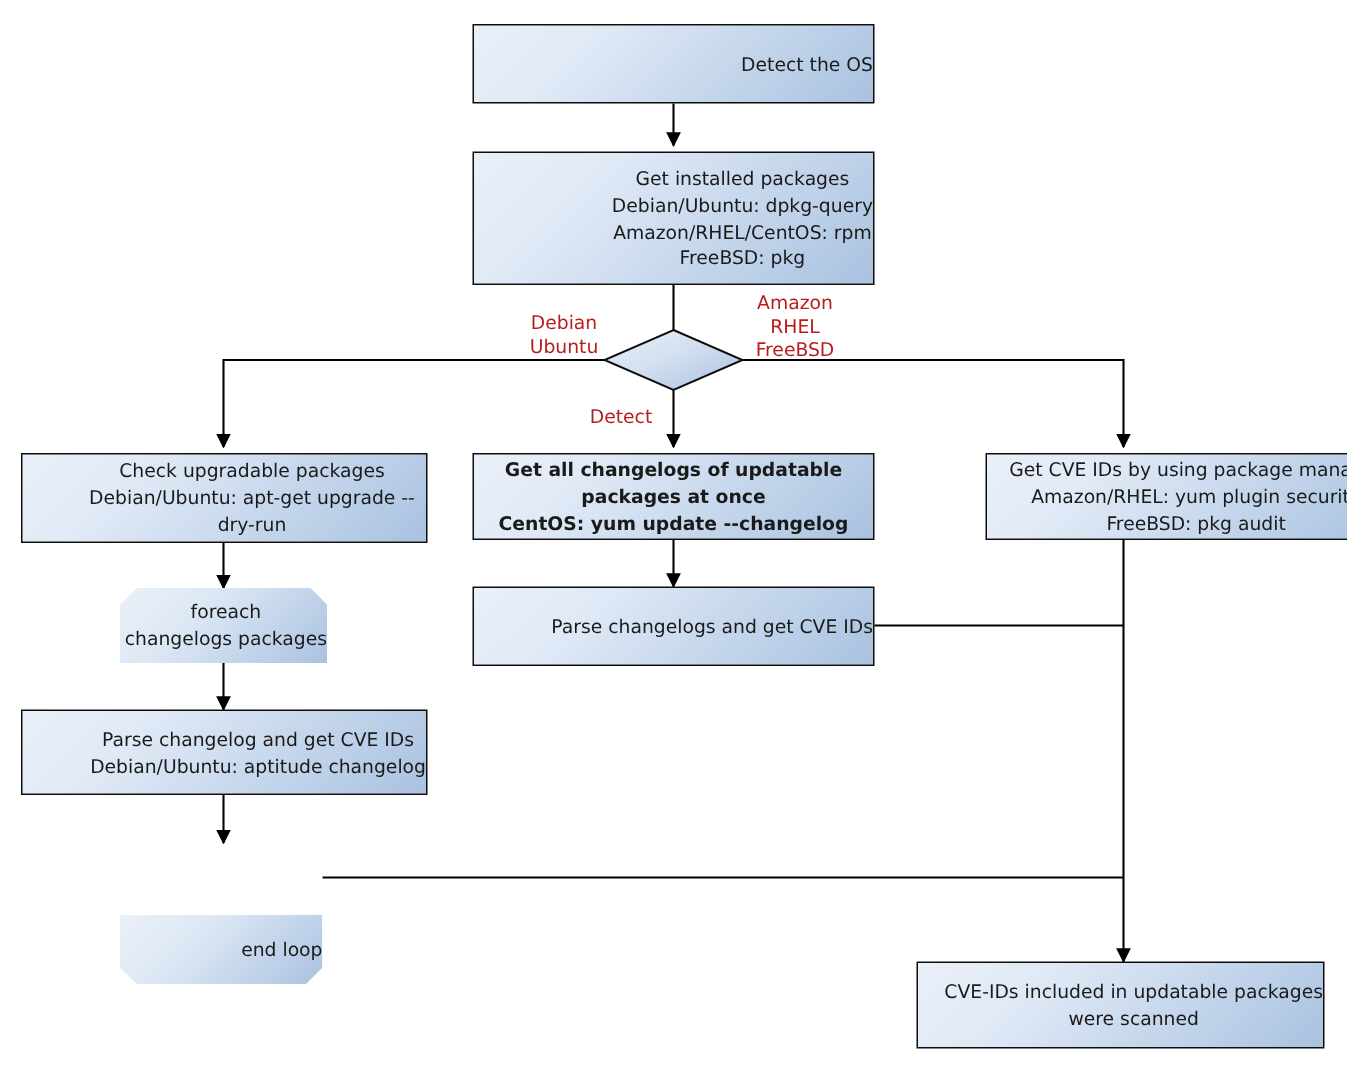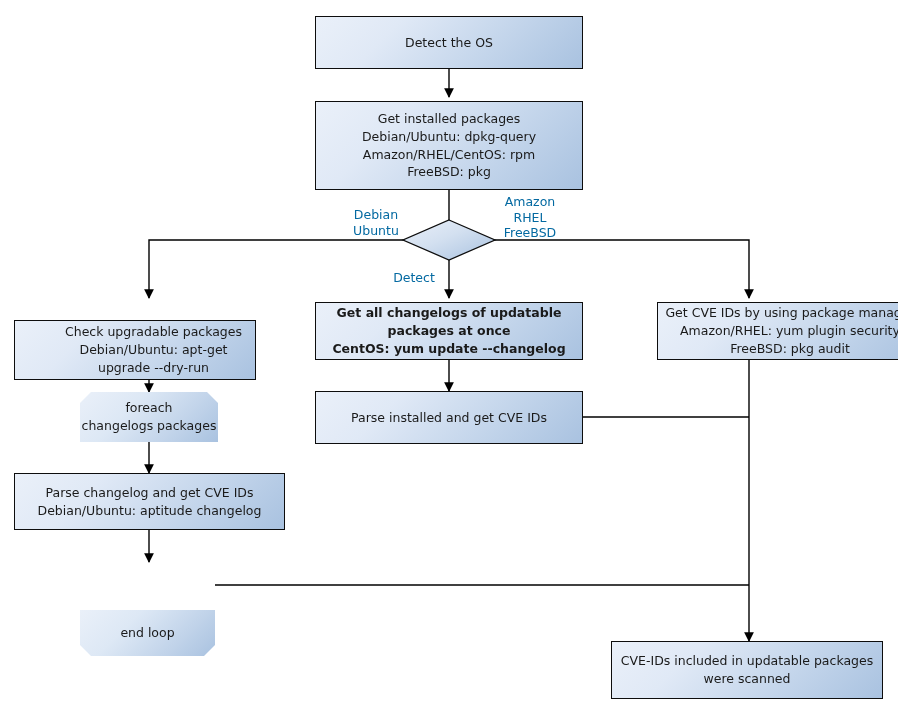--- a/index.html
+++ b/index.html
@@ -25,21 +25,21 @@
     left: 0; top: 0;
     width: 898px;
     height: 712px;
     pointer-events: none;
   }
   .node {
     position: absolute;
     box-sizing: border-box;
     display: flex;
     align-items: center;
-    justify-content: center;
+    justify-content: flex-end;
     text-align: center;
     color: #1a1a1a;
     font-size: 12.5px;
     line-height: 1.42;
     white-space: pre-line;
   }
   .proc {
     border: 1.3px solid #0d0d0d;
     background: linear-gradient(135deg, #eaf0f9 0%, #e0e9f6 28%, #c6d7ec 62%, #a9c2e0 100%);
   }
@@ -47,21 +47,21 @@
     background: linear-gradient(135deg, #eaf0f9 0%, #dde8f5 35%, #c2d4ea 70%, #a9c2e0 100%);
     clip-path: polygon(11px 0, calc(100% - 11px) 0, 100% 11px, 100% 100%, 0 100%, 0 11px);
   }
   .loop-end {
     background: linear-gradient(135deg, #eaf0f9 0%, #dde8f5 35%, #c2d4ea 70%, #a9c2e0 100%);
     clip-path: polygon(0 0, 100% 0, 100% calc(100% - 11px), calc(100% - 11px) 100%, 11px 100%, 0 calc(100% - 11px));
   }
   .edge-label {
     position: absolute;
     font-size: 12.5px;
-    color: #0369a1;
+    color: #b91c1c;
     line-height: 1.25;
     white-space: pre-line;
   }
   .lbl-center { text-align: center; }
 </style>
 </head>
 <body>
 
 <div id="canvas">
 
@@ -114,21 +114,21 @@
     <span>Detect the OS</span>
   </div>
 
   <div class="node proc" style="left:315px; top:101px; width:268px; height:89px;">
     <span>Get installed packages
 Debian/Ubuntu: dpkg-query
 Amazon/RHEL/CentOS: rpm
 FreeBSD: pkg</span>
   </div>
 
-  <div class="node proc" style="left:14px; top:320px; width:242px; height:60px;padding-left:37px;">
+  <div class="node proc" style="left:14px; top:302px; width:271px; height:60px;padding-left:37px;">
     <span>Check upgradable packages
 Debian/Ubuntu: apt-get upgrade --dry-run</span>
   </div>
 
   <div class="node proc" style="left:315px; top:302px; width:268px; height:58px;font-weight:bold;">
     <span>Get all changelogs of updatable packages at once
 CentOS: yum update --changelog</span>
   </div>
 
   <div class="node proc" style="left:617px; top:302px; width:266px; height:58px;margin-left:40px;">
@@ -136,21 +136,21 @@
 Amazon/RHEL: yum plugin security
 FreeBSD: pkg audit</span>
   </div>
 
   <div class="node loop-start" style="left:80px; top:392px; width:138px; height:50px;">
     <span>foreach
 changelogs  packages</span>
   </div>
 
   <div class="node proc" style="left:315px; top:391px; width:268px; height:53px;">
-    <span>Parse installed and get CVE IDs</span>
+    <span>Parse changelogs and get CVE IDs</span>
   </div>
 
   <div class="node proc" style="left:14px; top:473px; width:271px; height:57px;">
     <span>Parse changelog and get  CVE IDs
 Debian/Ubuntu: aptitude changelog</span>
   </div>
 
   <div class="node loop-end" style="left:80px; top:562px; width:135px; height:46px;margin-top:48px;">
     <span>end loop</span>
   </div>

